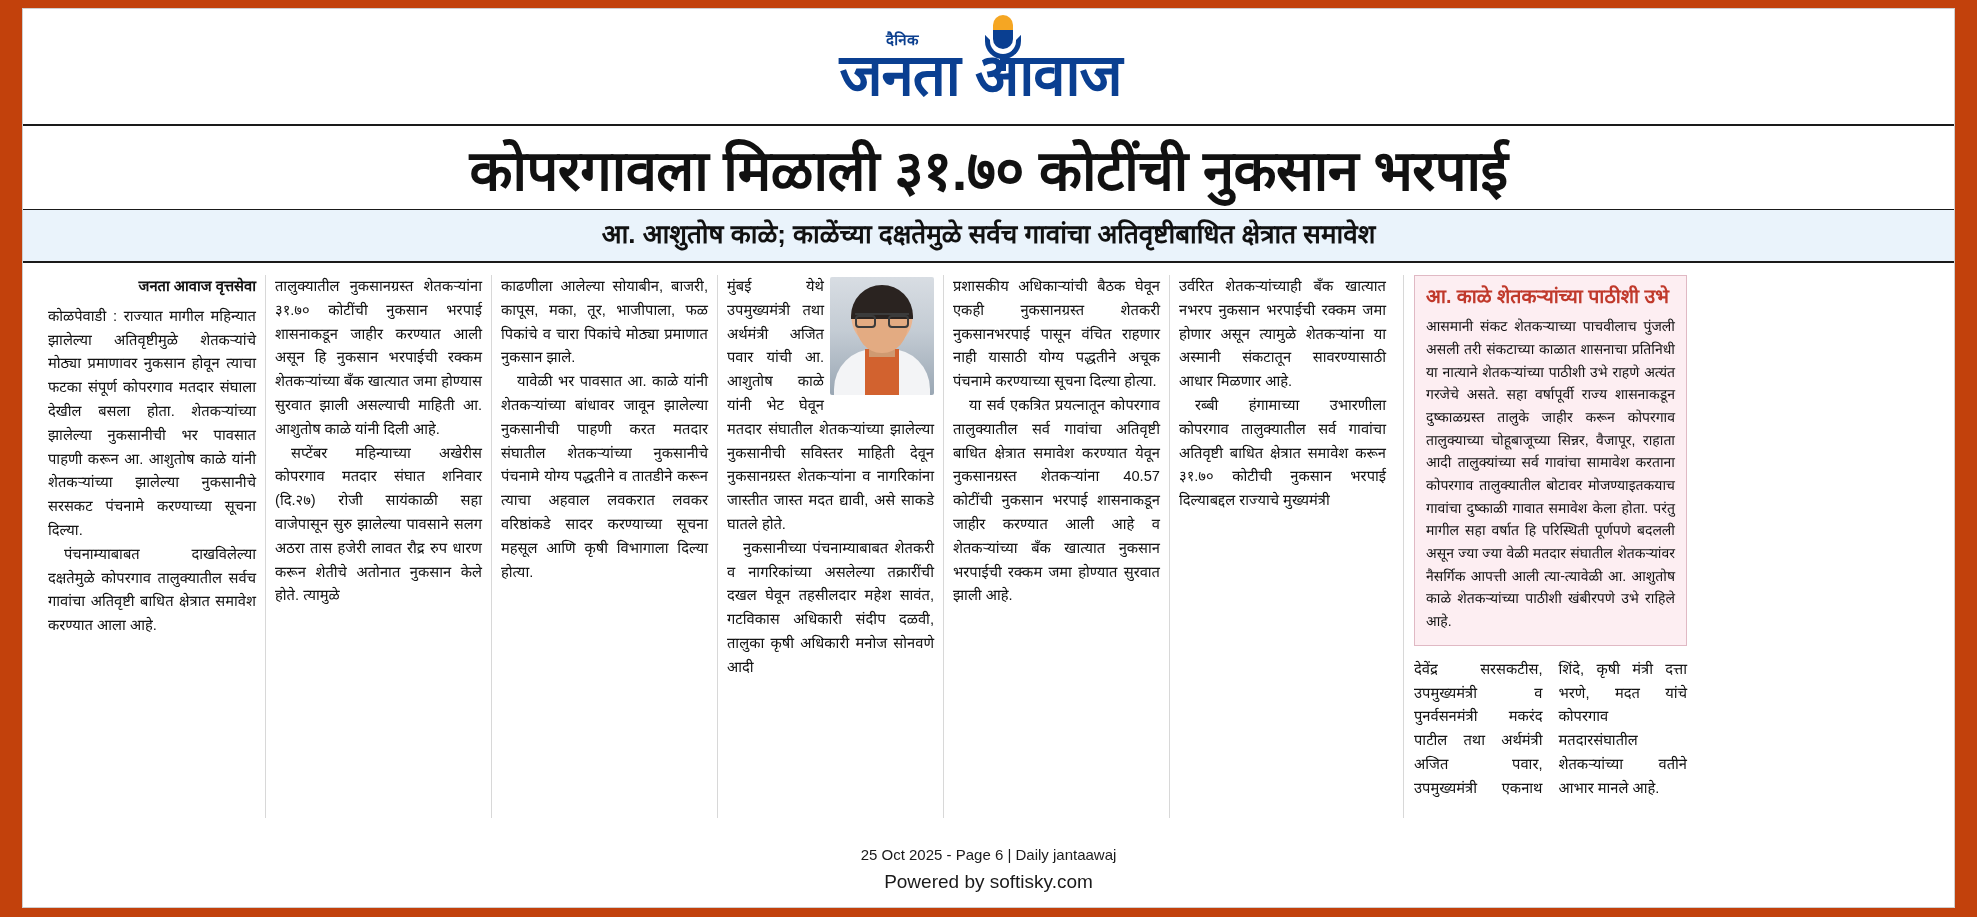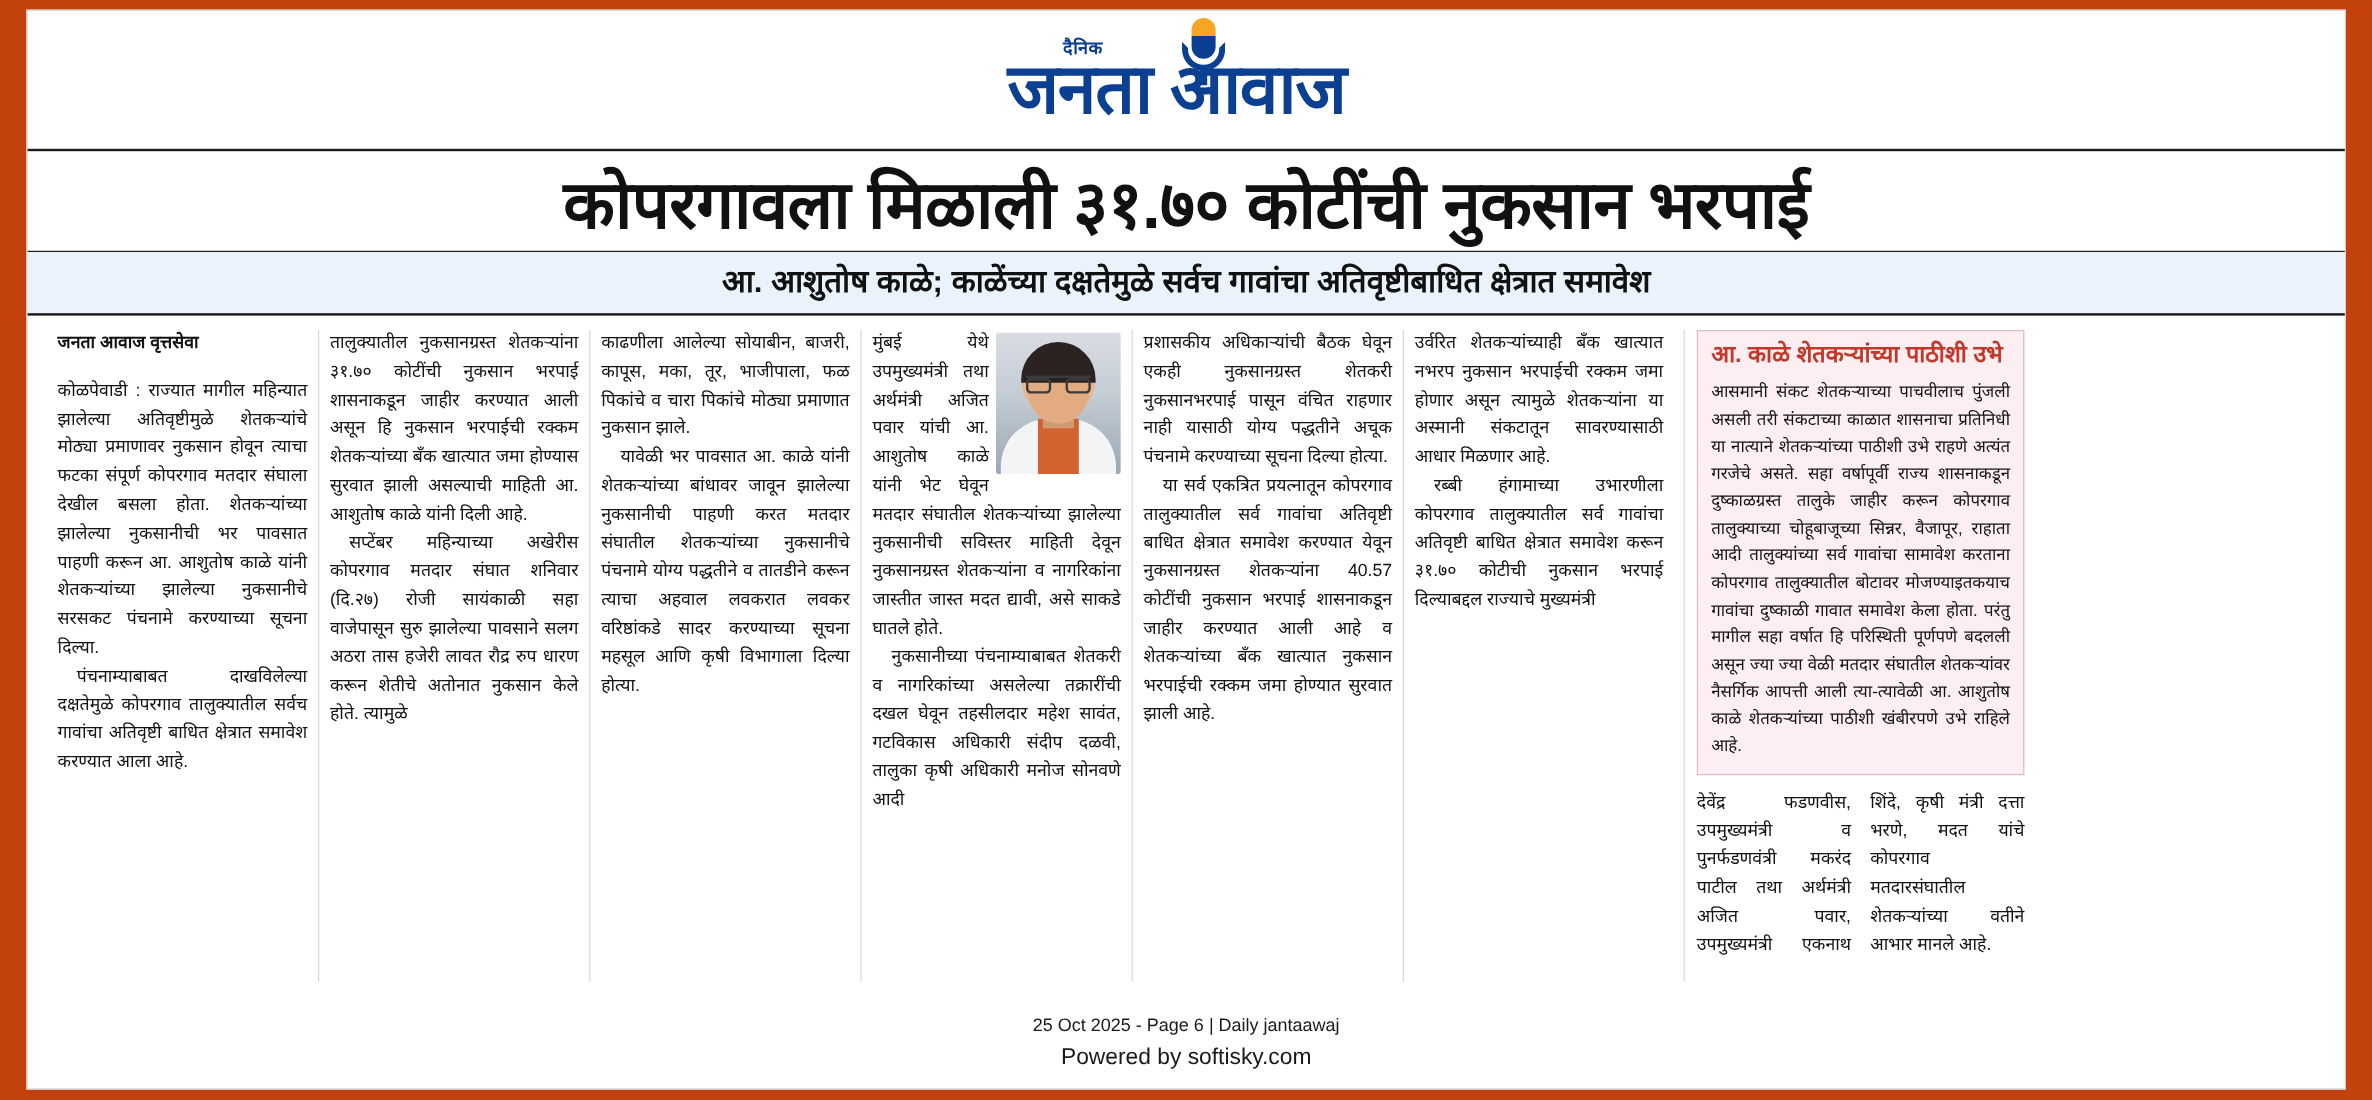--- a/index.html
+++ b/index.html
@@ -141,21 +141,21 @@
     font-size: 14.7px;
     line-height: 1.62;
     color: #121212;
     text-align: justify;
     text-justify: inter-word;
     position: relative;
   }
   .col + .col { border-left: 1px solid #d8d8d8; }
   .col p { margin: 0 0 0 0; }
   .col p + p { text-indent: 16px; }
-  .byline { font-weight: bold; display: block; text-align: left; margin-bottom: 16px;}
+  .byline { font-weight: bold; display: block; text-align: right; margin-bottom: 6px;}
 
   .portrait {
     float: right;
     width: 104px;
     height: 118px;
     margin: 2px 0 3px 6px;
     background:
       radial-gradient(circle at 50% 34%, #e9b48f 0 30px, rgba(0,0,0,0) 31px),
       linear-gradient(180deg, #d8dde3 0%, #c4ccd4 45%, #9aa7b4 100%);
     position: relative;
@@ -307,21 +307,21 @@
       <div class="col">
         <p>उर्वरित शेतकऱ्यांच्याही बँक खात्यात नभरप नुकसान भरपाईची रक्कम जमा होणार असून त्यामुळे शेतकऱ्यांना या अस्मानी संकटातून सावरण्यासाठी आधार मिळणार आहे.</p>
         <p>रब्बी हंगामाच्या उभारणीला कोपरगाव तालुक्यातील सर्व गावांचा अतिवृष्टी बाधित क्षेत्रात समावेश करून ३१.७० कोटीची नुकसान भरपाई दिल्याबद्दल राज्याचे मुख्यमंत्री</p>
       </div>
 
       <div class="sidebar">
         <div class="side-box">
           <div class="side-title">आ. काळे शेतकऱ्यांच्या पाठीशी उभे</div>
           <div class="side-text">आसमानी संकट शेतकऱ्याच्या पाचवीलाच पुंजली असली तरी संकटाच्या काळात शासनाचा प्रतिनिधी या नात्याने शेतकऱ्यांच्या पाठीशी उभे राहणे अत्यंत गरजेचे असते. सहा वर्षापूर्वी राज्य शासनाकडून दुष्काळग्रस्त तालुके जाहीर करून कोपरगाव तालुक्याच्या चोहूबाजूच्या सिन्नर, वैजापूर, राहाता आदी तालुक्यांच्या सर्व गावांचा सामावेश करताना कोपरगाव तालुक्यातील बोटावर मोजण्याइतकयाच गावांचा दुष्काळी गावात समावेश केला होता. परंतु मागील सहा वर्षात हि परिस्थिती पूर्णपणे बदलली असून ज्या ज्या वेळी मतदार संघातील शेतकऱ्यांवर नैसर्गिक आपत्ती आली त्या-त्यावेळी आ. आशुतोष काळे शेतकऱ्यांच्या पाठीशी खंबीरपणे उभे राहिले आहे.</div>
         </div>
-        <div class="side-after">देवेंद्र फडणवीस, उपमुख्यमंत्री व पुनर्फडणवंत्री मकरंद पाटील तथा अर्थमंत्री अजित पवार, उपमुख्यमंत्री एकनाथ शिंदे, कृषी मंत्री दत्ता भरणे, मदत यांचे कोपरगाव मतदारसंघातील शेतकऱ्यांच्या वतीने आभार मानले आहे.</div>
+        <div class="side-after">देवेंद्र सरसकटीस, उपमुख्यमंत्री व पुनर्वसनमंत्री मकरंद पाटील तथा अर्थमंत्री अजित पवार, उपमुख्यमंत्री एकनाथ शिंदे, कृषी मंत्री दत्ता भरणे, मदत यांचे कोपरगाव मतदारसंघातील शेतकऱ्यांच्या वतीने आभार मानले आहे.</div>
       </div>
 
     </div>
 
     <div class="footer">
       <div>25 Oct 2025 - Page 6  |  Daily jantaawaj</div>
       <div class="powered">Powered by softisky.com</div>
     </div>
 
   </div>

